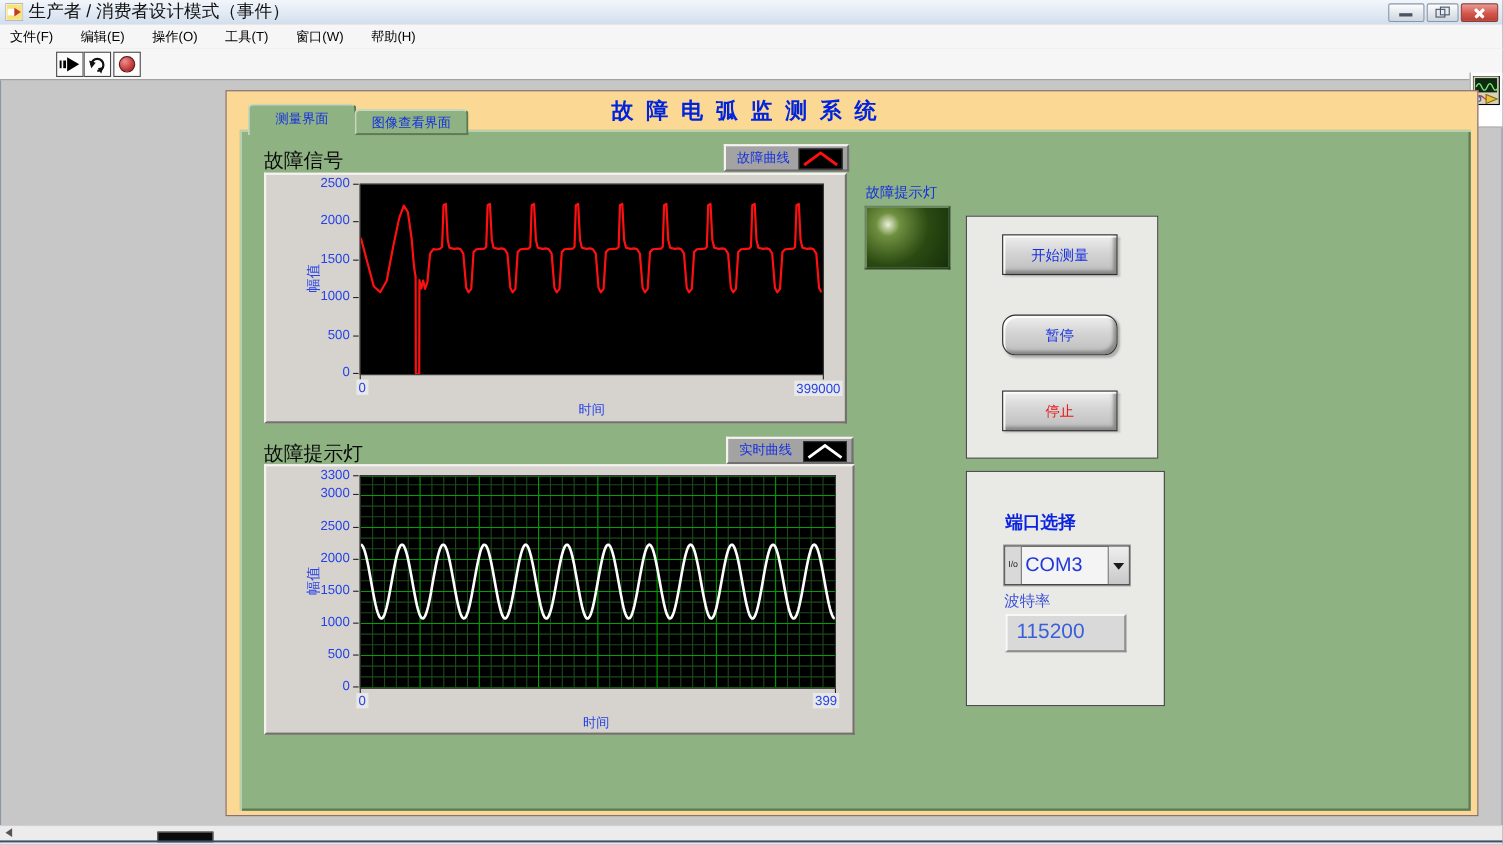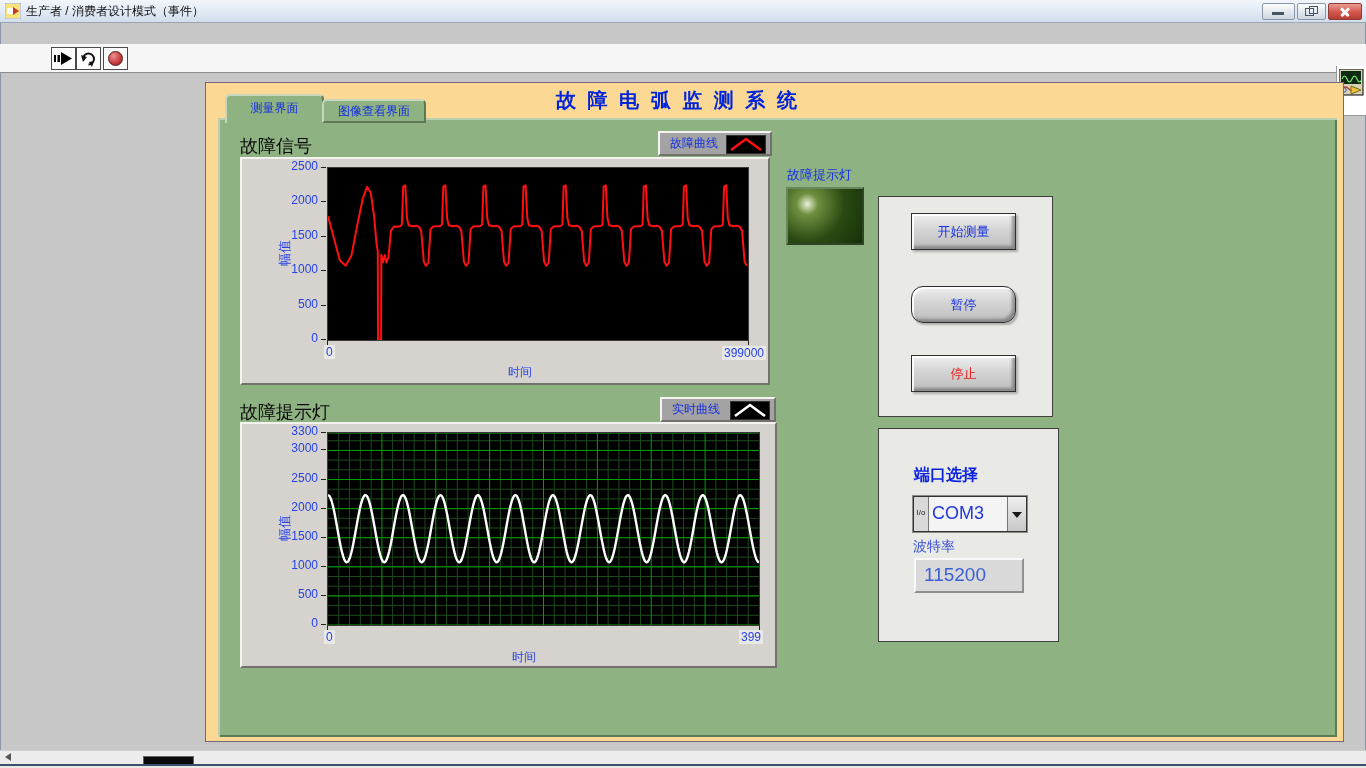--- a/index.html
+++ b/index.html
@@ -1,21 +1,21 @@
 <!DOCTYPE html>
 <html><head>
 <meta charset="utf-8">
 <style>
   html,body{margin:0;padding:0;}
   .screen{position:relative;width:1366px;height:768px;overflow:hidden;background:#C7C7C7;
     font-family:"Liberation Sans",sans-serif;box-shadow:inset 0 0 0 1px #8A97A8;}
   .abs{position:absolute;}
   
   .titlebar{left:0;top:0;width:1366px;height:22px;background:linear-gradient(180deg,#F2F6FB 0%,#DCE6F2 70%,#D2DEEC 100%);border-bottom:1px solid #9AA6B6;}
-  .titletext{left:26px;top:0;height:32px;line-height:22px;font-size:12px;color:#111;}
+  .titletext{left:26px;top:0;height:32px;line-height:22px;font-size:16px;color:#111;}
   .winbtn{top:3px;height:15px;border:1px solid #8A97A8;border-radius:2px;background:linear-gradient(180deg,#FDFDFD,#CDD6E0);}
   .winbtn .bar{position:absolute;left:9px;top:8px;width:12px;height:3px;background:#4A5563;}
   .winbtn .sq1{position:absolute;left:7px;top:4px;width:7px;height:6px;border:1px solid #4A5563;}
   .winbtn .sq2{position:absolute;left:11px;top:2px;width:7px;height:6px;border:1px solid #4A5563;background:#E6EDF5;}
   .closebtn{background:linear-gradient(180deg,#E99B93 0%,#D4564B 55%,#B63E35 100%);border:1px solid #8F3A33;}
   .xbar{position:absolute;left:50%;top:50%;width:11px;height:2.5px;background:#FFF;border-radius:1px;}
   .xr{transform:translate(-50%,-50%) rotate(45deg);}
   .xl{transform:translate(-50%,-50%) rotate(-45deg);}
   
   .menubar{left:0;top:22px;width:1366px;height:22px;background:#F6F6F6;border-bottom:1px solid #E0E0E0;}
@@ -36,21 +36,21 @@
   .legend{background:#a3a3a3;border-top:2px solid #F4F3F0;border-left:2px solid #F4F3F0;border-right:2px solid #73716D;border-bottom:2px solid #73716D;z-index:4;}
   .legendtext{position:absolute;left:10px;top:2px;font-size:12px;color:#1430E0;}
   .legendbox{position:absolute;right:4px;top:2px;width:38px;height:17px;background:#000;border:1px solid #333;}
   .chartframe{background:#D6D3CE;border-top:2px solid #F4F3F0;border-left:2px solid #F4F3F0;border-right:2px solid #73716D;border-bottom:2px solid #73716D;z-index:4;}
   .plot{position:absolute;border:1px solid #3A3A3A;background:#000;}
   .plot svg{display:block;width:100%;height:100%;}
   .ytick{position:absolute;font-size:12px;color:#2742E8;}
   .ytickmark{position:absolute;width:5px;height:1px;background:#222;}
   .xtickmark{position:absolute;width:1px;height:4px;background:#222;}
   .xtick{position:absolute;font-size:12px;color:#2742E8;background:#E8E8E6;padding:0 2px;}
-  .axlabel{position:absolute;font-size:12px;color:#2742E8;text-align:left;}
+  .axlabel{position:absolute;font-size:12px;color:#2742E8;text-align:center;}
   .ylab{position:absolute;font-size:13px;color:#2742E8;transform:rotate(-90deg);white-space:nowrap;}
   
   .ledlabel{font-size:13px;color:#1430E0;z-index:4;}
   .led{left:786px;top:187px;width:74px;height:54px;z-index:4;
     background:radial-gradient(circle at 26% 28%,#E9F1D9 0%,#6F8F3F 16%,#2A4A12 55%,#16300A 100%);
     border:2px solid;border-color:#6A865C #2E4424 #2E4424 #6A865C;}
   .graypanel{background:#E9E9E5;border:1px solid #3F3F3F;z-index:4;}
   .lvbtn{position:absolute;left:32px;width:103px;height:35px;font-size:13px;text-align:center;
     background:linear-gradient(180deg,#EFEFEF 0%,#D4D4D4 45%,#BDBDBD 100%);border:1px solid #2F2F2F;
     box-shadow:inset 2px 2px 0 rgba(255,255,255,.85), inset -3px -3px 3px rgba(90,90,90,.55), 2px 2px 2px rgba(0,0,0,.25);
@@ -92,20 +92,23 @@
     <div class="abs winbtn" style="right:40px;width:27px;">
         <div class="sq2"></div>
         <div class="sq1"></div>
       </div>
     <div class="abs winbtn closebtn" style="right:4px;width:32px;">
         <div class="xbar xr"></div>
         <div class="xbar xl"></div>
       </div>
   </div>
 
+  <div class="abs menubar">
+    <span class="menuitem">文件(F)</span><span class="menuitem">编辑(E)</span><span class="menuitem">操作(O)</span><span class="menuitem">工具(T)</span><span class="menuitem">窗口(W)</span><span class="menuitem">帮助(H)</span>
+  </div>
 
   <div class="abs toolbar">
     <div class="abs toolbtn" style="left:51px;">
       <svg width="19" height="15" style="margin-top:3px">
         <rect x="0" y="4" width="2" height="7" fill="#000"></rect>
           <rect x="3.5" y="4" width="2.5" height="7" fill="#000"></rect>
         <polygon points="7,1 7,14 18,7.5" fill="#000"></polygon>
       </svg>
     </div>
     <div class="abs toolbtn" style="left:76px;">

